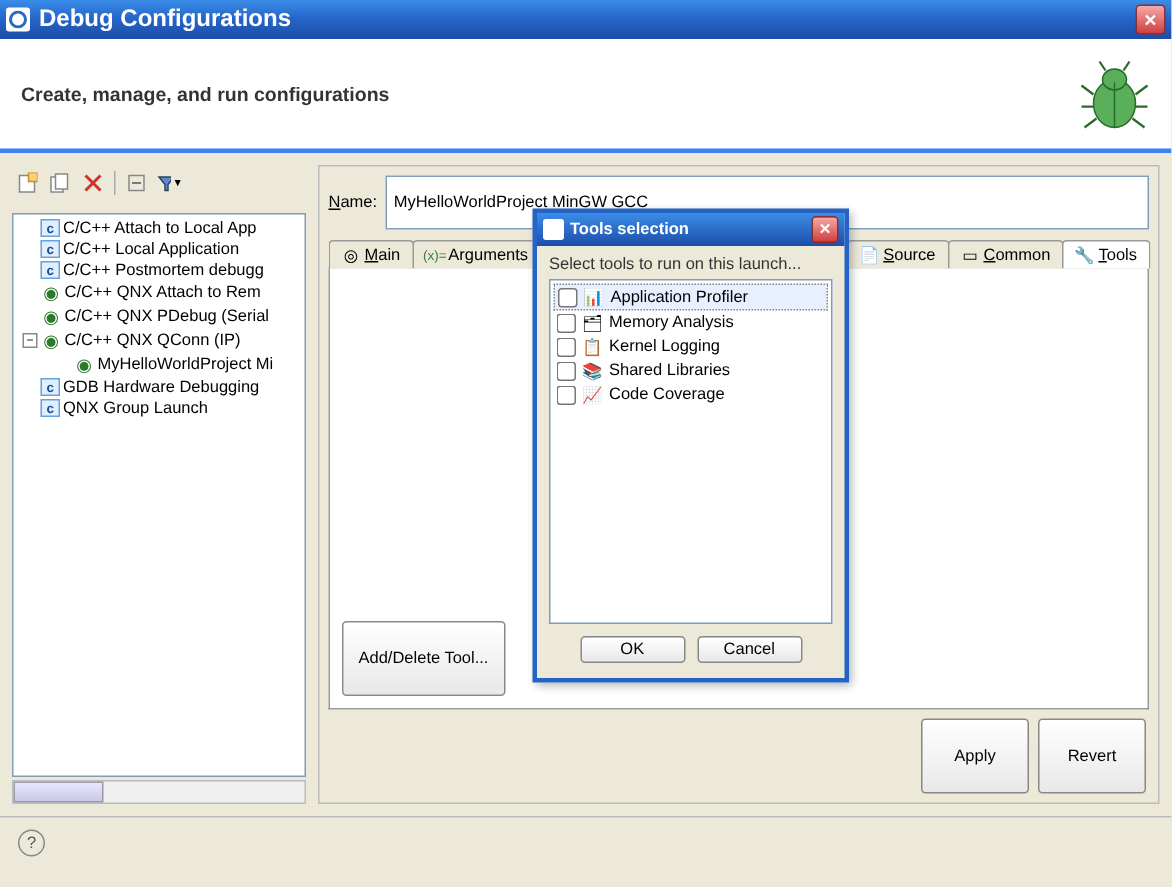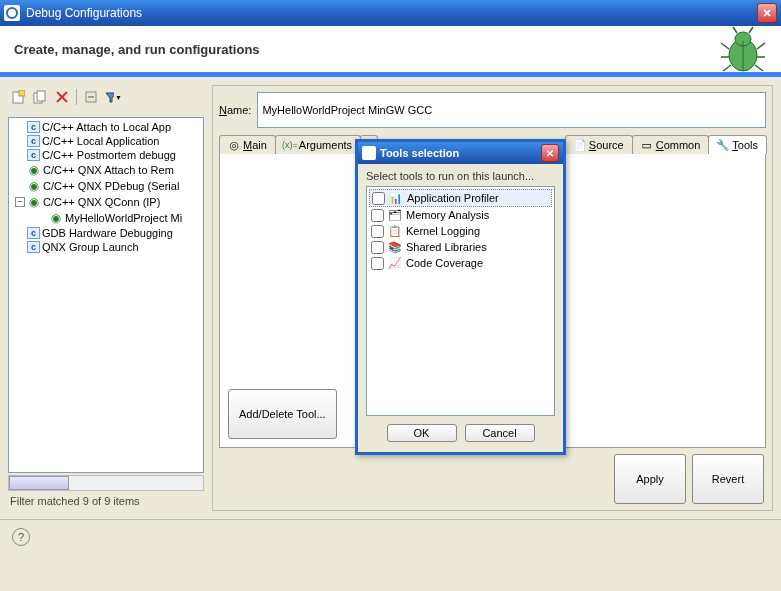--- a/index.html
+++ b/index.html
@@ -1,24 +1,24 @@
 <!DOCTYPE html>
 <html><head>
 <meta charset="utf-8">
 <style>
 * { box-sizing: border-box; margin: 0; padding: 0; font-family: Tahoma, sans-serif; font-size: 11px; }
 body { background: #ece9d8; width: 781px; height: 591px; overflow: hidden; position: relative; }
 
 .titlebar { height: 26px; background: linear-gradient(to bottom, #3a8de8 0%, #2564c7 50%, #1d4da8 100%); display: flex; align-items: center; padding: 0 4px; color: white; }
 .titlebar-icon { width: 16px; height: 16px; margin-right: 6px; background: white; border-radius: 2px; display: flex; align-items: center; justify-content: center; }
 .titlebar-icon svg { width: 12px; height: 12px; }
-.titlebar-title { flex: 1; font-weight: normal; font-size: 12px; }
+.titlebar-title { flex: 1; font-weight: bold; font-size: 16px; }
 .titlebar-close { width: 20px; height: 20px; background: linear-gradient(to bottom, #f5a9a9, #d04040); border: 1px solid #8b3030; border-radius: 3px; display: flex; align-items: center; justify-content: center; color: white; font-weight: bold; cursor: pointer; }
 
-.header { padding: 10px 14px; display: flex; align-items: center; background: #fff; border-bottom: 5px solid #3b82f6; height: 51px; }
+.header { padding: 10px 14px; display: flex; align-items: center; background: #fff; border-bottom: 3px solid #3b82f6; height: 76px; }
 .header-text { flex: 1; font-weight: bold; font-size: 13px; color: #333; }
 .header-bug { width: 48px; height: 48px; }
 
 .main-area { display: flex; height: 442px; padding: 8px; gap: 8px; }
 
 .left-panel { width: 196px; display: flex; flex-direction: column; }
 .toolbar { display: flex; gap: 2px; padding: 2px 0 6px 0; align-items: center; }
 .tool-btn { width: 20px; height: 20px; display: flex; align-items: center; justify-content: center; cursor: pointer; border: 1px solid transparent; }
 .tool-sep { width: 1px; height: 16px; background: #aaa; margin: 0 2px; }
 
@@ -187,21 +187,20 @@
       <div class="tree-item">
           <span class="tree-spacer"></span>
           <span class="tree-icon c">c</span>
           <span>QNX Group Launch</span>
         </div>
     </div>
 
     <div class="scroll-h">
         <div class="scroll-h-thumb"></div>
       </div>
-    <div class="filter-status">Filter matched 9 of 9 items</div>
   </div>
 
   <div class="right-panel">
     <div class="name-row">
       <span><u>N</u>ame:</span>
       <input class="name-input" value="MyHelloWorldProject MinGW GCC" style="">
     </div>
 
     <div class="tabs">
       <div class="tab">

